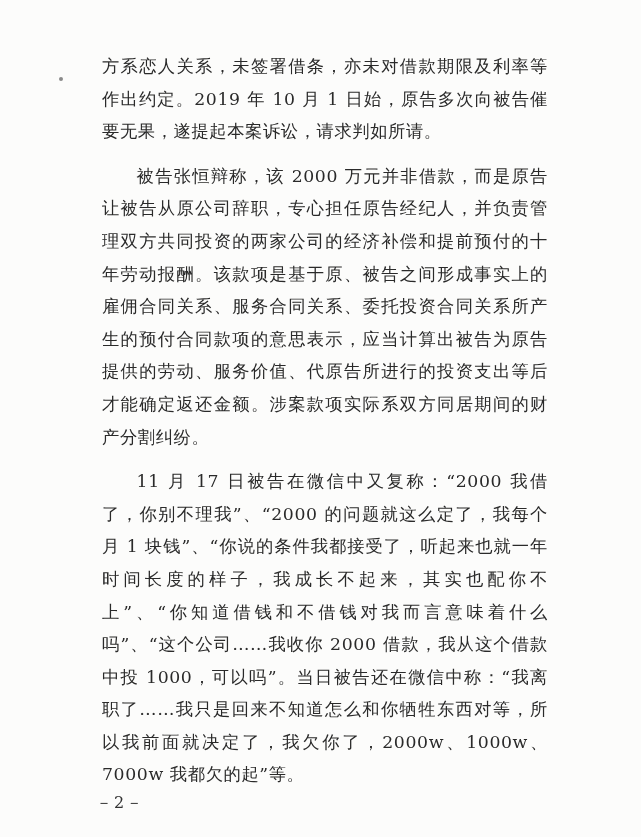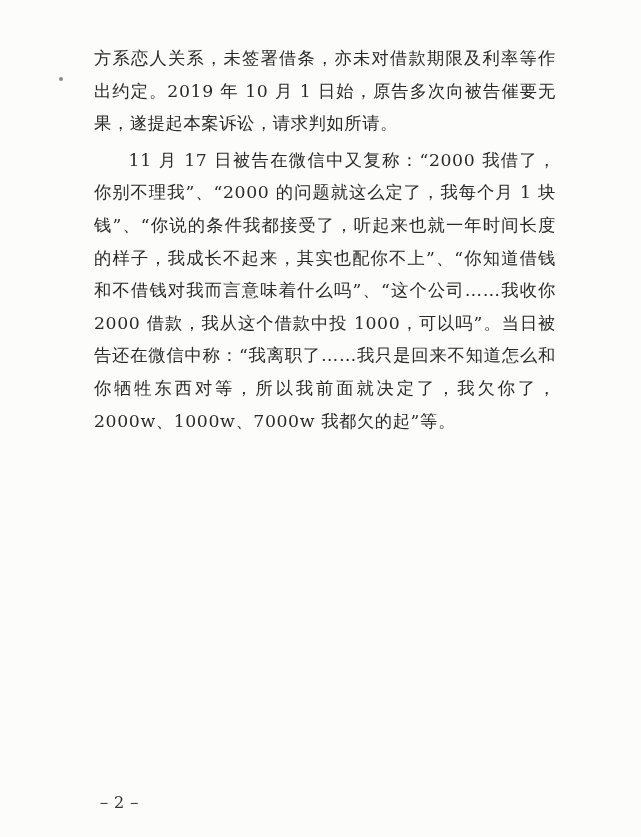--- a/index.html
+++ b/index.html
@@ -27,21 +27,21 @@
       top: 38px;
       width: 470px;
       font-family: "DejaVu Serif", "Liberation Serif", serif;
       font-size: 17.3px;
       line-height: 32.6px;
       color: #2a2a2a;
       letter-spacing: 0.6px;
       text-align: justify;
     }
     .para {
-      margin: 4px;
+      margin: 12px;
       padding: 0;
     }
     .indent {
       text-indent: 2em;
     }
     .page-number {
       position: absolute;
       left: 96px;
       top: 793px;
       font-family: "DejaVu Serif", "Liberation Serif", serif;
@@ -60,18 +60,19 @@
     }
   </style>
 </head>
 <body>
 
 <div class="page">
   <div class="margin-mark"></div>
 
   <div class="content">
     <p class="para">方系恋人关系，未签署借条，亦未对借款期限及利率等作出约定。2019 年 10 月 1 日始，原告多次向被告催要无果，遂提起本案诉讼，请求判如所请。</p>
+    <p class="para indent">被告张恒辩称，该 2000 万元并非借款，而是原告让被告从原公司辞职，专心担任原告经纪人，并负责管理双方共同投资的两家公司的经济补偿和提前预付的十年劳动报酬。该款项是基于原、被告之间形成事实上的雇佣合同关系、服务合同关系、委托投资合同关系所产生的预付合同款项的意思表示，应当计算出被告为原告提供的劳动、服务价值、代原告所进行的投资支出等后才能确定返还金额。涉案款项实际系双方同居期间的财产分割纠纷。</p>
     <p class="para indent">11 月 17 日被告在微信中又复称：“2000 我借了，你别不理我”、“2000 的问题就这么定了，我每个月 1 块钱”、“你说的条件我都接受了，听起来也就一年时间长度的样子，我成长不起来，其实也配你不上”、“你知道借钱和不借钱对我而言意味着什么吗”、“这个公司……我收你 2000 借款，我从这个借款中投 1000，可以吗”。当日被告还在微信中称：“我离职了……我只是回来不知道怎么和你牺牲东西对等，所以我前面就决定了，我欠你了，2000w、1000w、7000w 我都欠的起”等。</p>
 
   </div>
 
   <div class="page-number">－2－</div>
 </div>
 
 </body></html>

